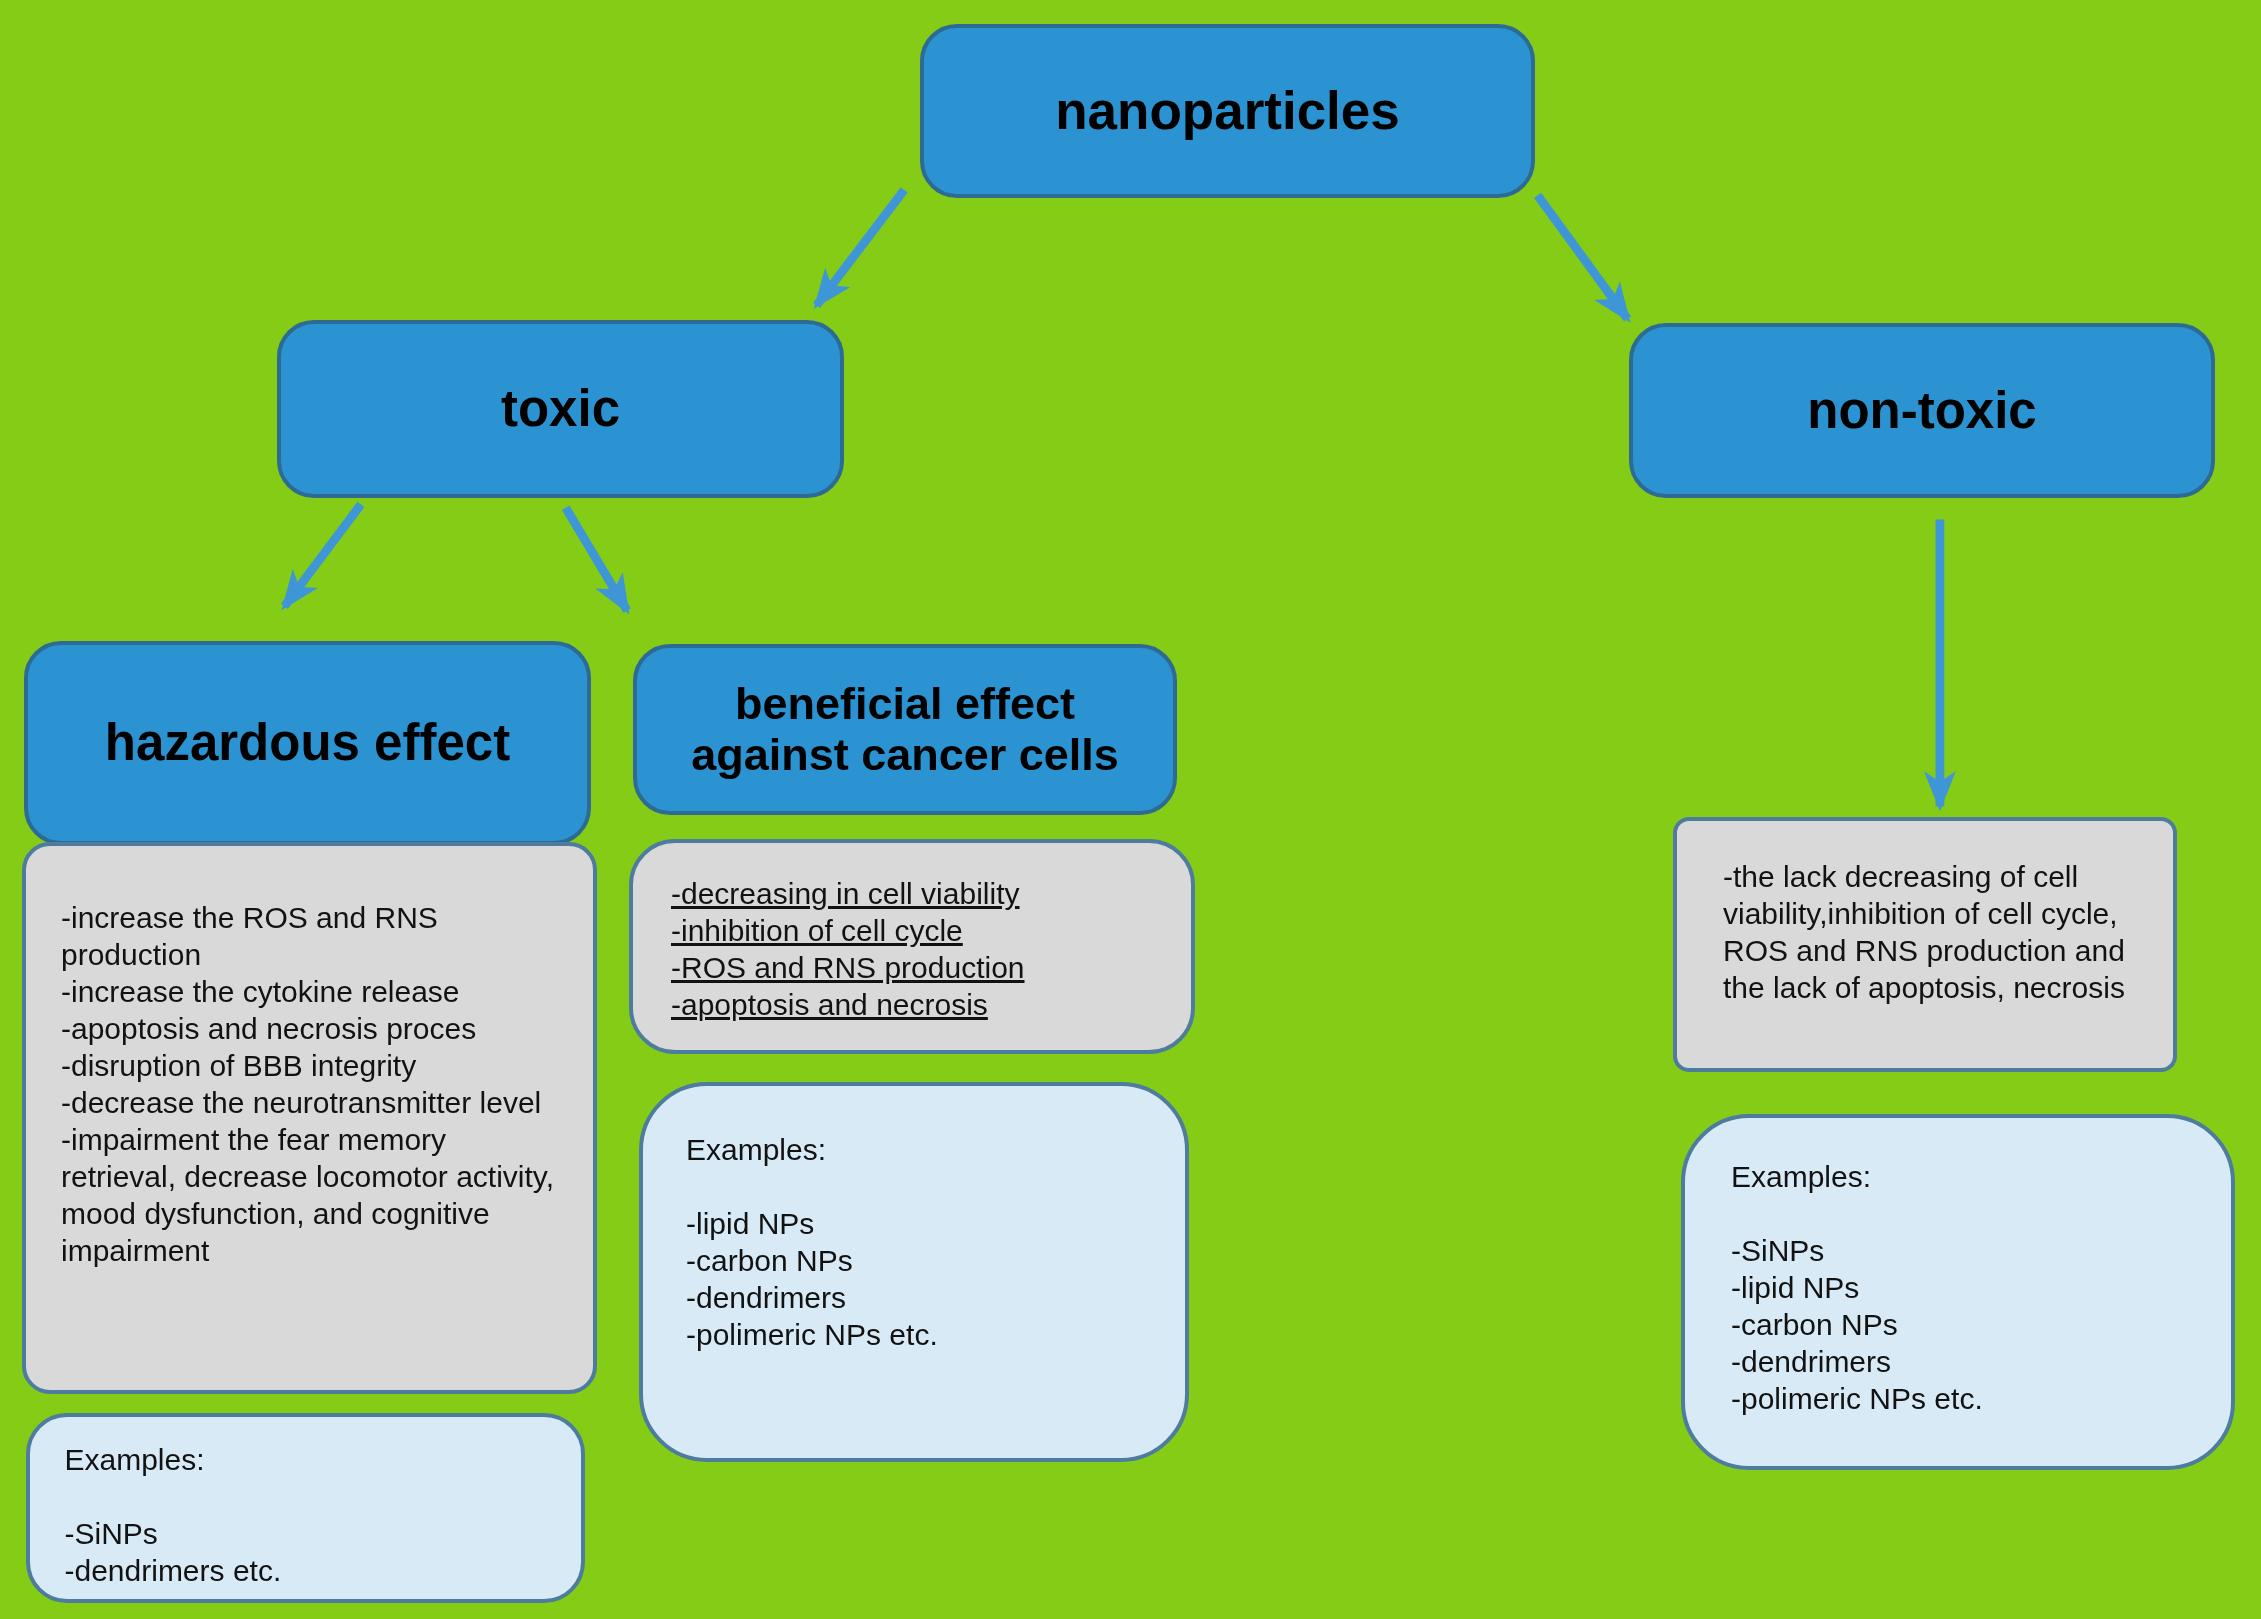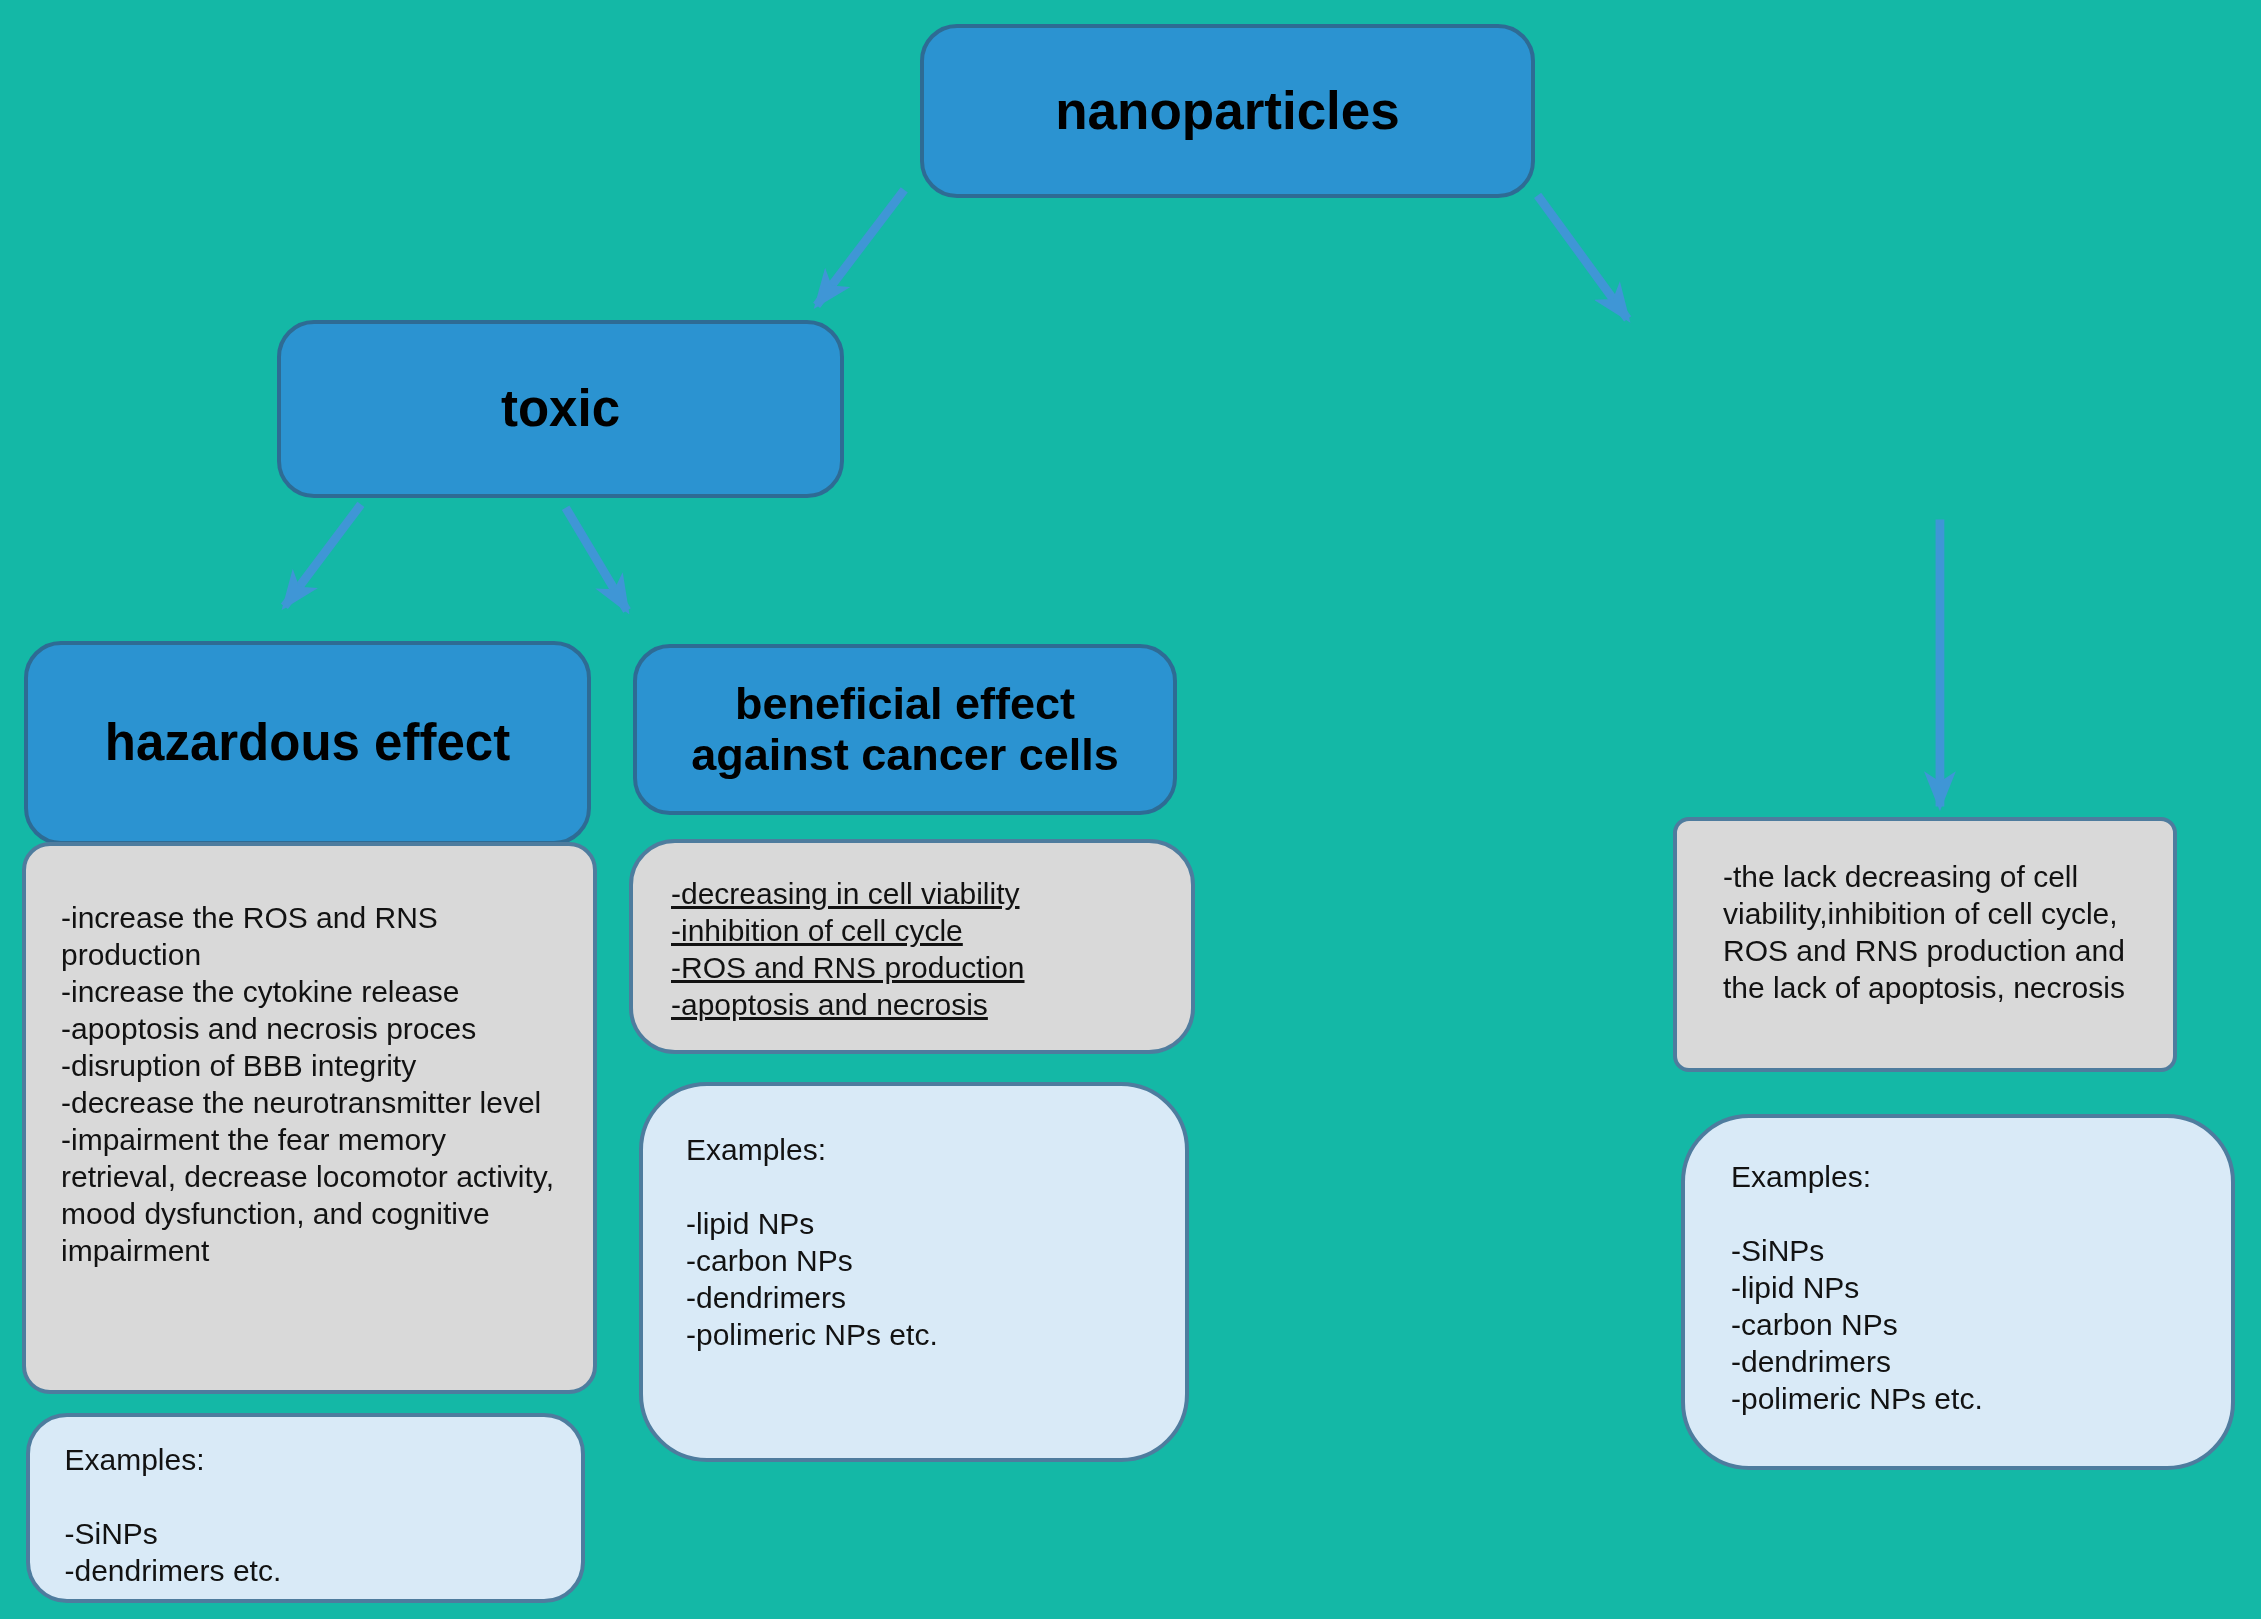--- a/index.html
+++ b/index.html
@@ -5,21 +5,21 @@
   html, body {
     margin: 0;
     padding: 0;
     background: #ffffff;
     font-family: "Liberation Sans", sans-serif;
   }
   #canvas {
     position: relative;
     width: 2261px;
     height: 1620px;
-    background: #14b8a6;
+    background: #84cc16;
     overflow: hidden;
   }
   #connectors {
     position: absolute;
     left: 0; top: 0;
     width: 2261px;
     height: 1620px;
     z-index: 0;
   }
   #connectors line {
@@ -101,20 +101,23 @@
     <line x1="2435" y1="652" x2="2435" y2="1012" marker-end="url(#arrowhead)"></line>
   </svg>
 
   <div class="box node node-root" id="node-root">
     <span>nanoparticles</span>
   </div>
 
   <div class="box node" id="node-toxic">
     <span>toxic</span>
   </div>
+  <div class="box node" id="node-nontoxic">
+    <span>non-toxic</span>
+  </div>
 
   <div class="box node" id="node-hazardous">
     <span>hazardous effect</span>
   </div>
   <div class="box node node-two-line" id="node-beneficial">
     <span>beneficial effect</span>
     <span>against cancer cells</span>
   </div>
 
   <div class="box info-box" id="box-hazard-info">

